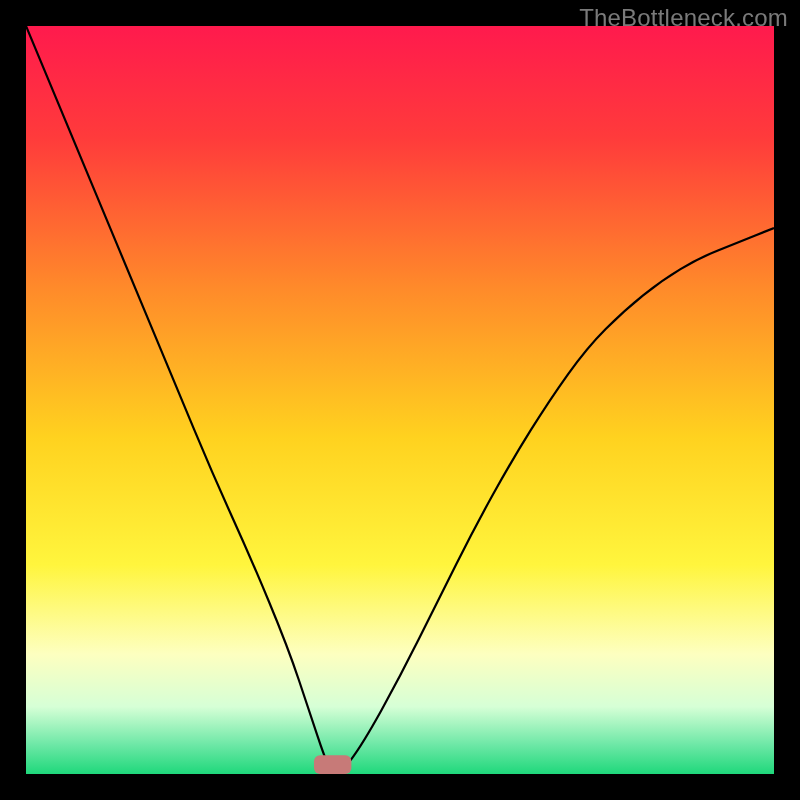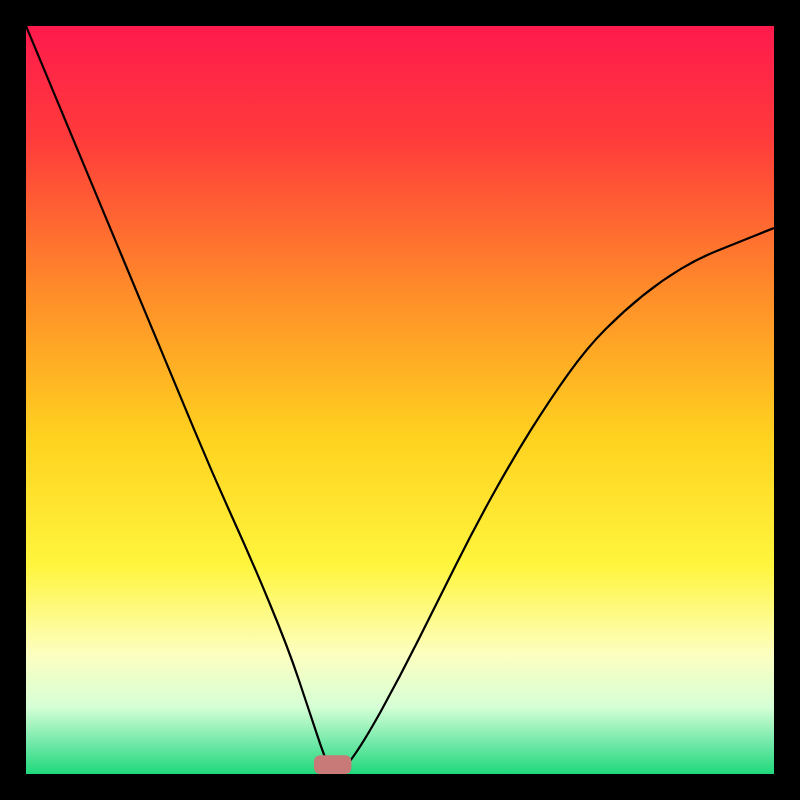--- a/index.html
+++ b/index.html
@@ -56,14 +56,15 @@
             <stop offset="96%" stop-color="#6fe8a7"></stop>
             <stop offset="100%" stop-color="#1fd87b"></stop>
           </linearGradient>
       </defs>
       <rect id="bg-rect" x="0" y="0" width="748" height="748" fill="url(#bg-grad)"></rect>
       <path id="curve-path" fill="none" stroke-width="2.2" d="M 0 0 Q 37.4 89.75999999999999 56.099999999999994 134.64 Q 74.8 179.51999999999998 93.5 224.39999999999998 Q 112.2 269.28 130.9 314.15999999999997 Q 149.6 359.03999999999996 168.3 403.91999999999996 Q 187 448.8 205.7 489.94000000000005 Q 224.4 531.08 243.10000000000002 575.96 Q 261.8 620.84 273.02 654.5 Q 284.24 688.16 291.72 710.5999999999999 Q 299.2 733.04 302.94 740.52 Q 306.68 748 310.41999999999996 748 Q 314.15999999999997 748 325.38 733.04 Q 336.6 718.08 355.3 684.4200000000001 Q 374 650.76 392.70000000000005 613.36 Q 411.40000000000003 575.96 430.1 538.56 Q 448.8 501.15999999999997 467.5 467.5 Q 486.2 433.84000000000003 504.9 403.92 Q 523.6 374 542.3 347.82000000000005 Q 561 321.64000000000004 579.7 302.94000000000005 Q 598.4 284.24 617.0999999999999 269.28 Q 635.8 254.32 654.5 243.1 Q 673.2 231.88 691.9000000000001 224.40000000000003 Q 710.6 216.92000000000007 729.3 209.44000000000005 T 748 201.96000000000004" stroke="#000000"></path>
       <rect id="marker-rect" rx="6" ry="6" x="287.98" y="729.3" width="37.4" height="18.7" fill="#c77a78"></rect>
     </svg>
   </div>
 
+  <div class="watermark">TheBottleneck.com</div>
 
 </div>
 
 </body></html>

